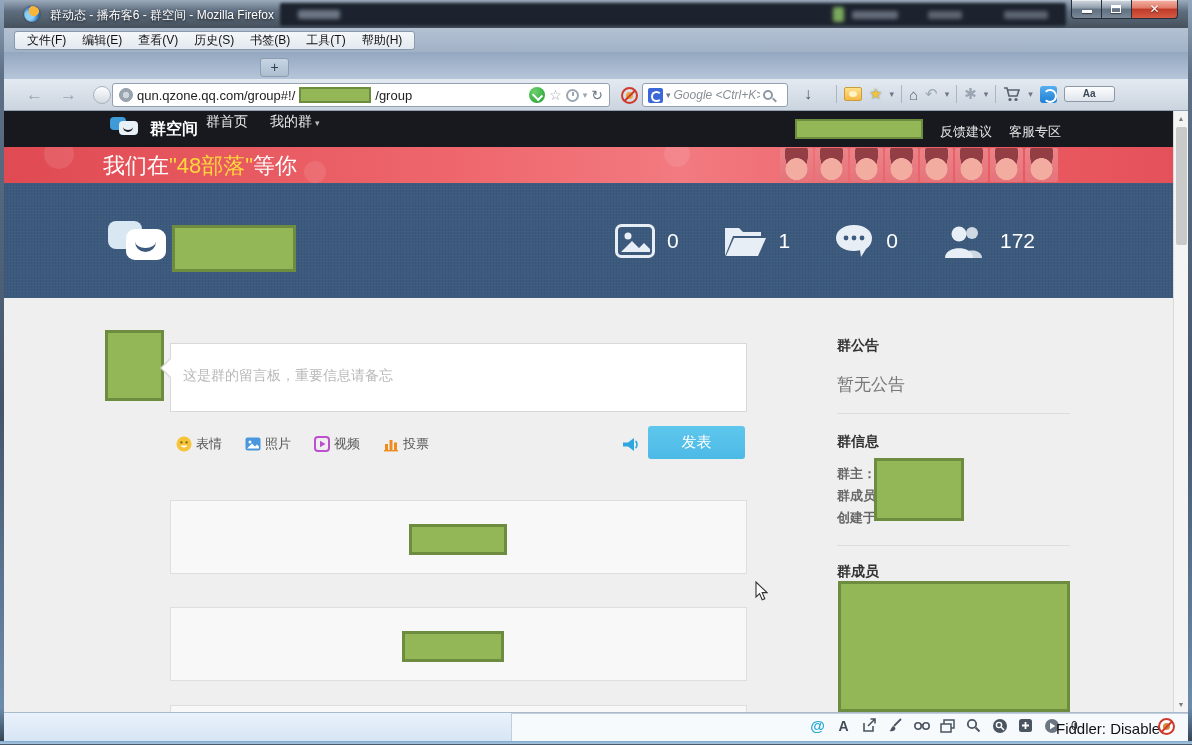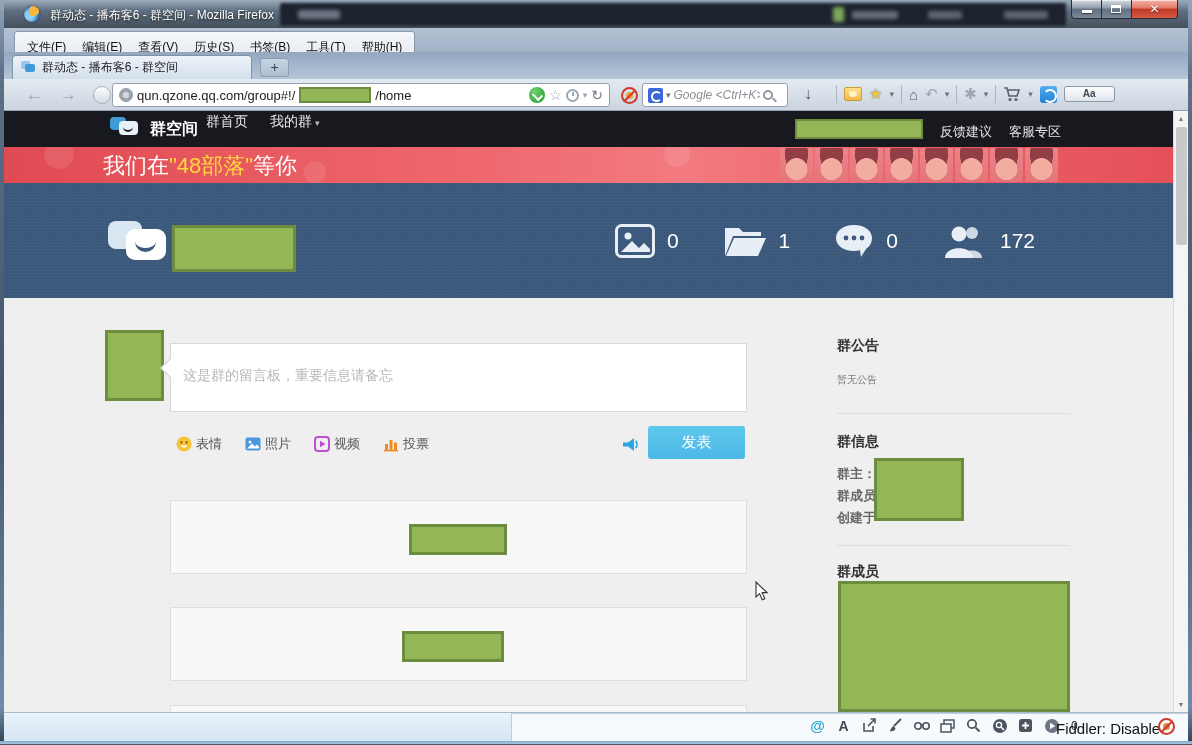--- a/index.html
+++ b/index.html
@@ -34,21 +34,21 @@
   .win-btn.close{width:47px;border-radius:0 0 4px 0;
     background:linear-gradient(180deg,#f5b3a6,#e07a67 45%,#bf3a28 50%,#d65a44);}
   .glyph-min{position:absolute;left:10px;bottom:5px;width:10px;height:3px;background:#fff;box-shadow:0 1px 1px rgba(0,0,0,.5)}
   .glyph-res{position:absolute;left:9px;top:5px;width:10px;height:8px;border:1px solid #fff;border-top:3px solid #fff;background:transparent;box-shadow:0 1px 1px rgba(0,0,0,.4)}
   .glyph-close{position:absolute;left:0;top:2px;width:100%;text-align:center;color:#fff;font-size:12px;font-weight:bold;text-shadow:0 1px 1px rgba(0,0,0,.5)}
 
   
   .menubar { position:absolute; left:4px; right:4px; top:28px; height:24px;
     background:linear-gradient(180deg,#b3c1d3,#a2b2c6); }
   .menu-strip { position:absolute; left:10px; top:3px; height:19px; display:flex; align-items:center;
-    background:linear-gradient(180deg,#f4f7fa,#e3e9f0); border:1px solid #8a99ab; border-radius:3px; padding:15px 4px; }
+    background:linear-gradient(180deg,#f4f7fa,#e3e9f0); border:1px solid #8a99ab; border-radius:3px; padding:8px 4px; }
   .menu-item { font-size:12px; color:#111; padding:2px 8px; white-space:nowrap; }
 
   
   .tabbar { position:absolute; left:4px; right:4px; top:52px; height:27px;
     background:linear-gradient(180deg,#93a7c0,#b6c6da); }
   .tab { position:absolute; left:8px; top:3px; width:240px; height:24px;
     background:linear-gradient(180deg,#eef3f9,#d4dfec); border:1px solid #7e92a8; border-bottom:none;
     border-radius:4px 4px 0 0; display:flex; align-items:center; gap:6px; padding:0 8px; }
   .tab-favicon { position:relative; width:15px; height:13px; flex:none; }
   .tab-favicon::before { content:""; position:absolute; left:0; top:0; width:9px; height:8px; border-radius:2px; background:#9fc6e8; }
@@ -175,21 +175,21 @@
   .action { display:flex; align-items:center; gap:4px; font-size:13px; color:#555; }
   .megaphone { position:absolute; left:618px; top:326px; }
   .publish-btn { position:absolute; left:644px; top:315px; width:97px; height:33px;
     background:linear-gradient(#5fc7ec,#4cb9e6); border-radius:3px; color:#fff; font-size:15px;
     display:flex; align-items:center; justify-content:center; }
   .feed-card { position:absolute; left:166px; width:577px; height:74px; background:#f8f8f8; border:1px solid #dedede; }
   .feed-redact { position:absolute; background:#93b757; border:3px solid #6d8c3f; }
 
   
   .sb-title { position:absolute; left:833px; font-size:14px; font-weight:bold; color:#333; }
-  .sb-text { position:absolute; left:833px; font-size:10px; color:#777; }
+  .sb-text { position:absolute; left:833px; font-size:17px; color:#777; }
   .sb-divider { position:absolute; left:833px; width:233px; height:1px; background:#ddd; }
   .sb-rows { position:absolute; left:833px; top:352px; font-size:13px; color:#666; line-height:22px;font-weight:bold; }
   .sb-redact-info { position:absolute; left:870px; top:347px; width:90px; height:63px; background:#93b757; border:3px solid #6d8c3f; }
   .sb-redact-members { position:absolute; left:834px; top:470px; width:232px; height:131px; background:#93b757; border:3px solid #6d8c3f; }
 
   .cursor { position:absolute; left:751px; top:470px; z-index:40; }
 
   
   .statusbar { position:absolute; left:4px; right:4px; top:712px; height:29px;
     background:linear-gradient(#eaf2fb,#d6e5f5); border-top:1px solid #a9bacb; }
@@ -244,36 +244,32 @@
       <span class="menu-item">编辑(E)</span>
       <span class="menu-item">查看(V)</span>
       <span class="menu-item">历史(S)</span>
       <span class="menu-item">书签(B)</span>
       <span class="menu-item">工具(T)</span>
       <span class="menu-item">帮助(H)</span>
     </div>
   </div>
 
   <div class="tabbar">
-    <div class="tab">
-      <span class="tab-favicon"></span>
-      <span class="tab-title">群动态 - 播布客6 - 群空间</span>
-    </div>
     <div class="newtab">+</div>
   </div>
 
   <div class="navbar">
     <span class="nav-ic" style="left:22px;top:6px">←</span>
     <span class="nav-ic" style="left:56px;top:6px">→</span>
     <div class="nav-circle"></div>
     <div class="urlbar">
       <span class="globe"></span>
       <span class="url-text">qun.qzone.qq.com/group#!/</span>
       <span class="url-redact"></span>
-      <span class="url-text">/home</span>
+      <span class="url-text">/group</span>
       <span class="url-spacer"></span>
       <span class="go-circle"></span>
       <span class="url-ic">☆</span>
       <span class="clock"></span>
       <span class="url-ic" style="font-size:9px">▾</span>
       <span class="url-ic" style="color:#6b7785">↻</span>
     </div>
     <div class="blocked"></div>
     <div class="searchbox">
       <span class="g-logo"></span>

